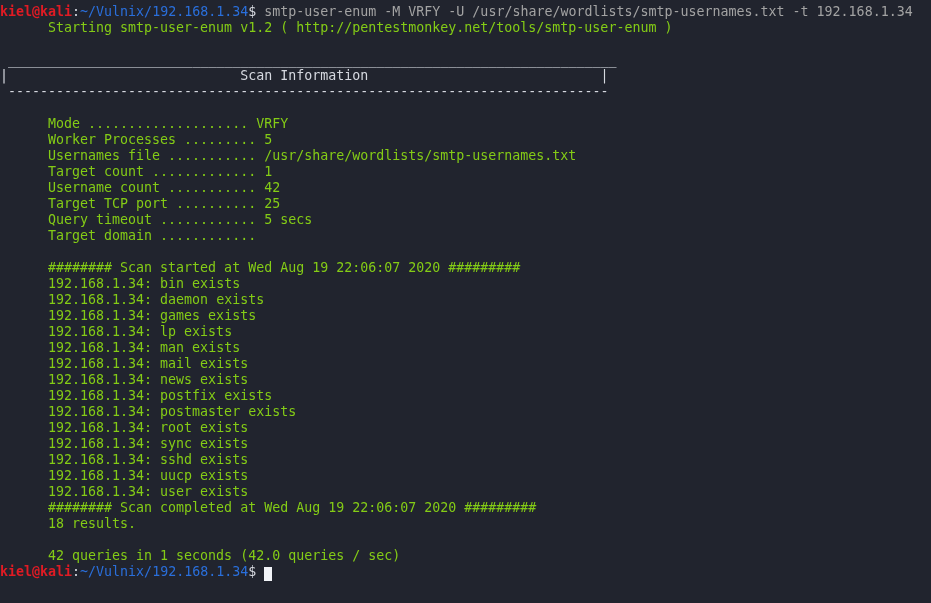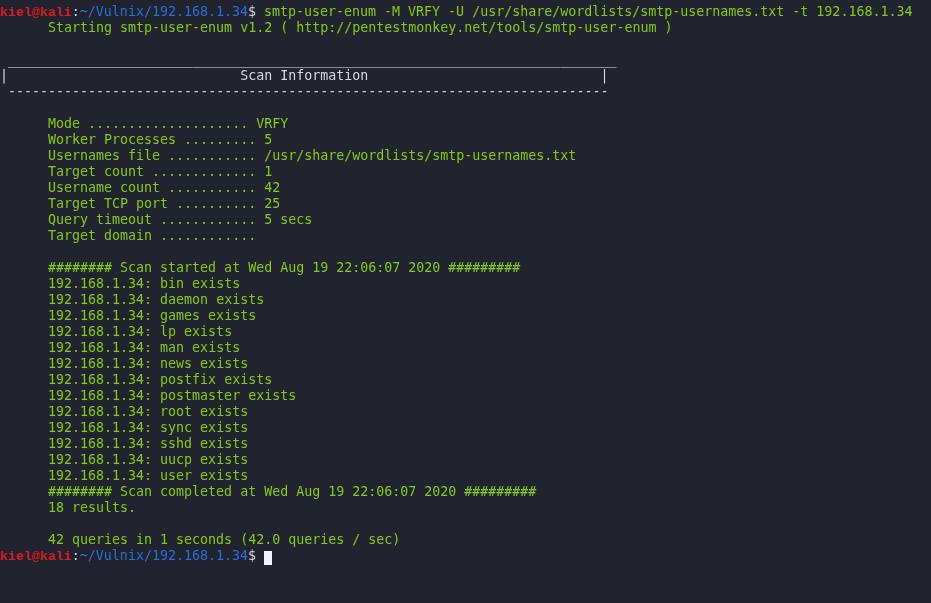--- a/index.html
+++ b/index.html
@@ -30,25 +30,25 @@
   }
   .line {
     white-space: pre;
     height: 16px;
     line-height: 16px;
     margin: 0;
     padding: 0;
     font-family: "DejaVu Sans Mono", "Liberation Mono", monospace;
   }
   .line.blank { color: transparent; }
-  .user   { color: #e01b24; font-weight: bold; font-family: Liberation Mono, monospace; }
+  .user   { color: #e01b24; font-weight: bold; }
   .punct  { color: #d6d9e0; }
   .path   { color: #2a6fdb; font-weight: normal; }
   .dollar { color: #d6d9e0; }
-  .cmd    { color: #84cc16; margin-top: 38px; }
+  .cmd    { color: #a3a3a3; margin-top: 38px; }
   .out    { color: #84cc16; padding-left: 48px; }
   .boxchar { color: #d6d9e0; }
   .cursor {
     display: inline-block;
     width: 8px;
     height: 14px;
     background: #f2f4f8;
     vertical-align: text-bottom;
     margin-left: 8px;
     position: relative;
@@ -88,20 +88,21 @@
   <div class="line blank"> </div>
 
   <div class="line out"><span>########</span><span> Scan started at Wed Aug 19 22:06:07 2020 </span><span>#########</span></div>
 
   <div id="result-rows">
       <div class="line out"><span>192.168.1.34: </span><span>bin</span><span> exists</span></div>
       <div class="line out"><span>192.168.1.34: </span><span>daemon</span><span> exists</span></div>
       <div class="line out"><span>192.168.1.34: </span><span>games</span><span> exists</span></div>
       <div class="line out"><span>192.168.1.34: </span><span>lp</span><span> exists</span></div>
       <div class="line out"><span>192.168.1.34: </span><span>man</span><span> exists</span></div>
+      <div class="line out"><span>192.168.1.34: </span><span>mail</span><span> exists</span></div>
       <div class="line out"><span>192.168.1.34: </span><span>news</span><span> exists</span></div>
       <div class="line out"><span>192.168.1.34: </span><span>postfix</span><span> exists</span></div>
       <div class="line out"><span>192.168.1.34: </span><span>postmaster</span><span> exists</span></div>
       <div class="line out"><span>192.168.1.34: </span><span>root</span><span> exists</span></div>
       <div class="line out"><span>192.168.1.34: </span><span>sync</span><span> exists</span></div>
       <div class="line out"><span>192.168.1.34: </span><span>sshd</span><span> exists</span></div>
       <div class="line out"><span>192.168.1.34: </span><span>uucp</span><span> exists</span></div>
       <div class="line out"><span>192.168.1.34: </span><span>user</span><span> exists</span></div>
     </div>
 

